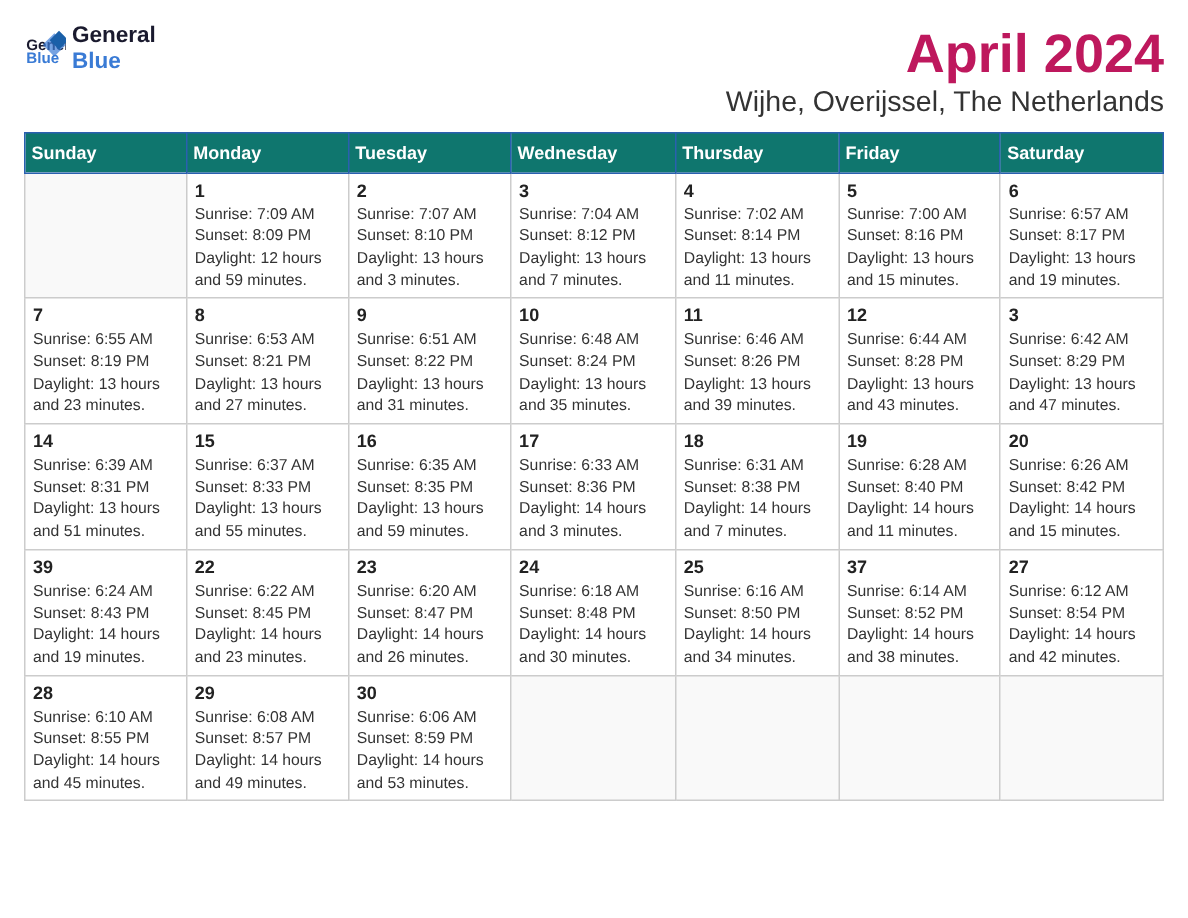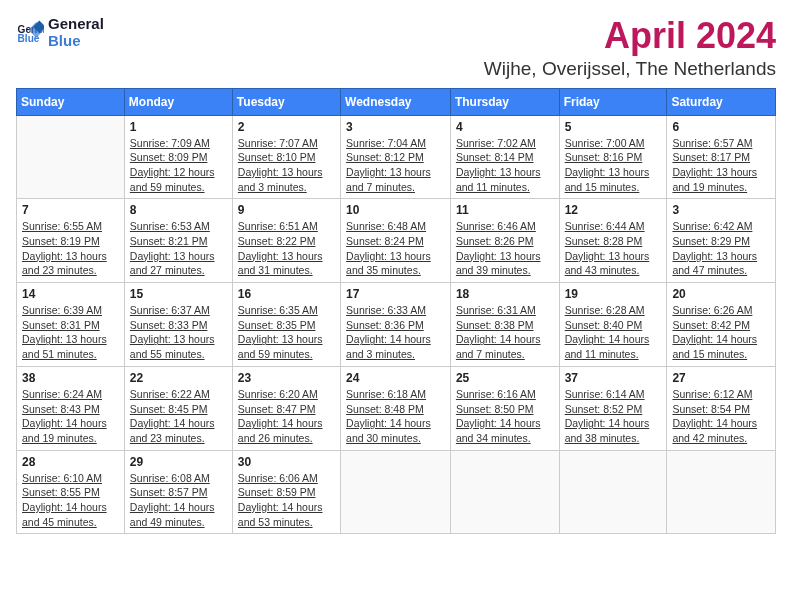--- a/index.html
+++ b/index.html
@@ -39,21 +39,21 @@
       color: #333;
       margin-top: 2px;
     }
     .calendar {
       width: 100%;
       border-collapse: collapse;
       margin-top: 8px;
       font-size: 11px;
     }
     .calendar thead th {
-      background: #3b82f6;
+      background: #0f766e;
       color: #fff;
       padding: 6px 4px;
       text-align: left;
       font-size: 12px;
       font-weight: bold;
       border: 1px solid #2a60b0;
     }
     .calendar tbody td {
       border: 1px solid #ccc;
       vertical-align: top;
@@ -65,21 +65,20 @@
       font-weight: bold;
       font-size: 12px;
       color: #222;
       display: block;
       margin-bottom: 2px;
     }
     .cell-info {
       font-size: 10.5px;
       color: #333;
       line-height: 1.4;
-      text-decoration: underline;
     }
     .empty-cell {
       background: #f9f9f9;
     }
     tr:nth-child(even) td {
       background-color: #fff;
     }
     .row-shaded td {
       background-color: #f0f4f8;
     }
@@ -201,21 +200,21 @@
           <span class="day-num">19</span>
           <div class="cell-info">Sunrise: 6:28 AM<br>Sunset: 8:40 PM<br>Daylight: 14 hours<br>and 11 minutes.</div>
         </td>
         <td>
           <span class="day-num">20</span>
           <div class="cell-info">Sunrise: 6:26 AM<br>Sunset: 8:42 PM<br>Daylight: 14 hours<br>and 15 minutes.</div>
         </td>
       </tr>
       <tr class="row-shaded">
         <td>
-          <span class="day-num">38</span>
+          <span class="day-num">39</span>
           <div class="cell-info">Sunrise: 6:24 AM<br>Sunset: 8:43 PM<br>Daylight: 14 hours<br>and 19 minutes.</div>
         </td>
         <td>
           <span class="day-num">22</span>
           <div class="cell-info">Sunrise: 6:22 AM<br>Sunset: 8:45 PM<br>Daylight: 14 hours<br>and 23 minutes.</div>
         </td>
         <td>
           <span class="day-num">23</span>
           <div class="cell-info">Sunrise: 6:20 AM<br>Sunset: 8:47 PM<br>Daylight: 14 hours<br>and 26 minutes.</div>
         </td>

